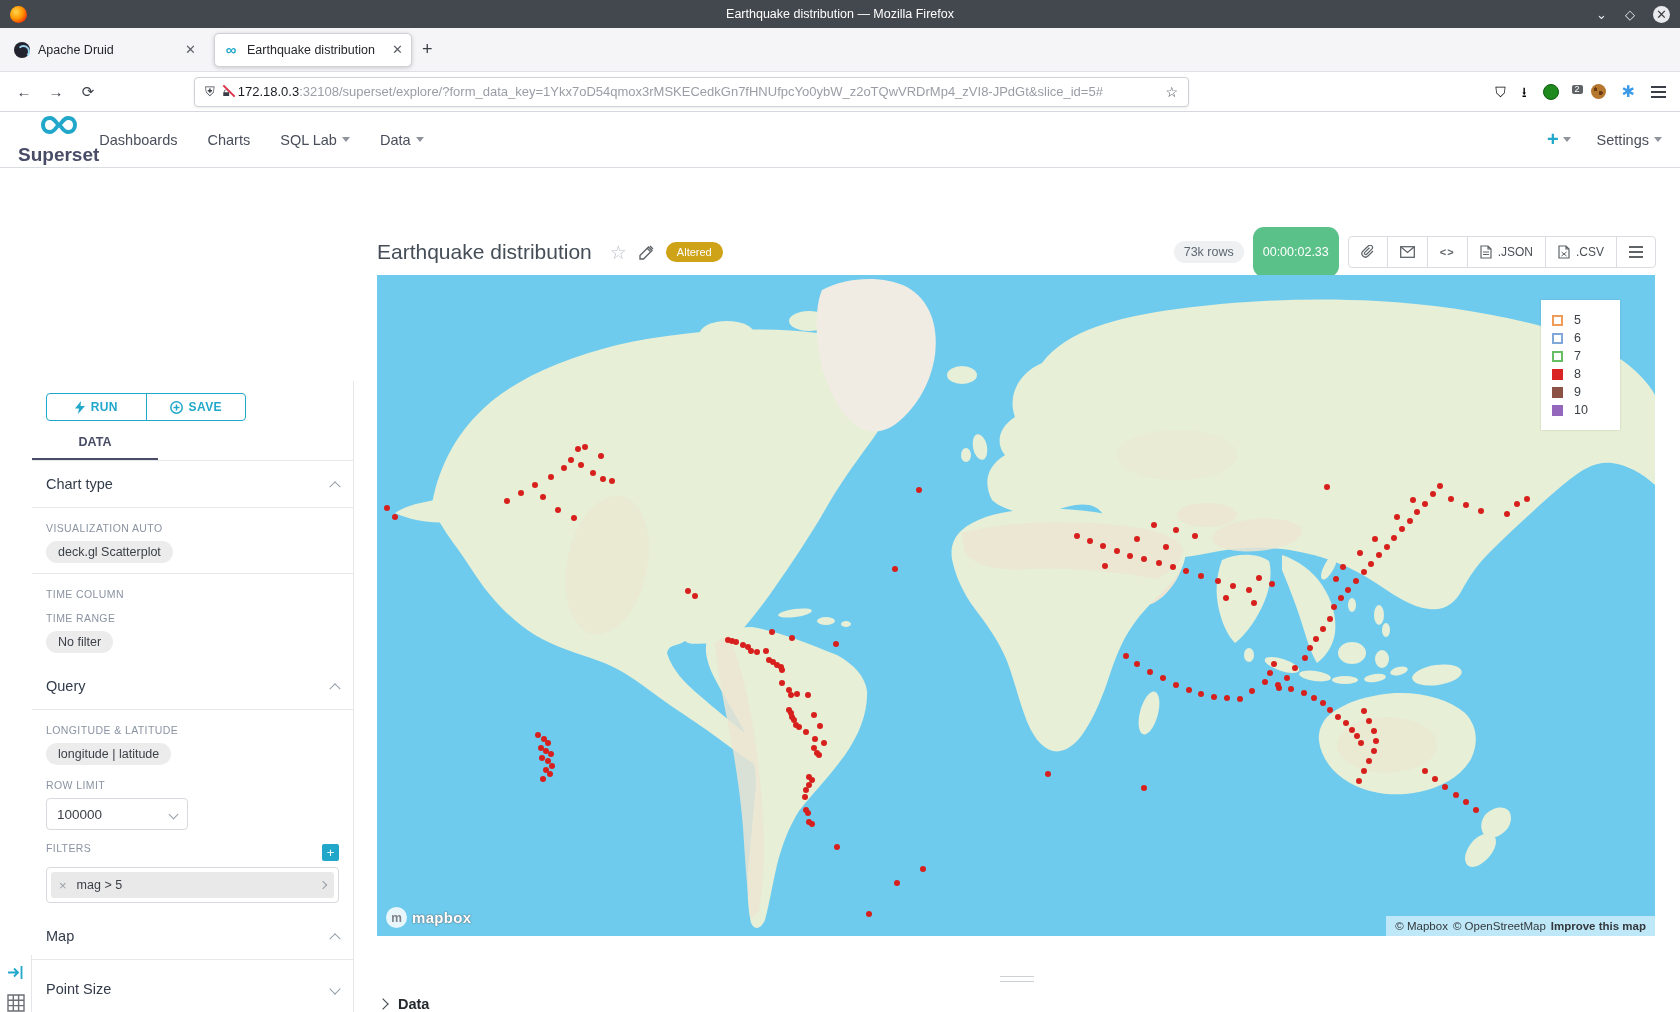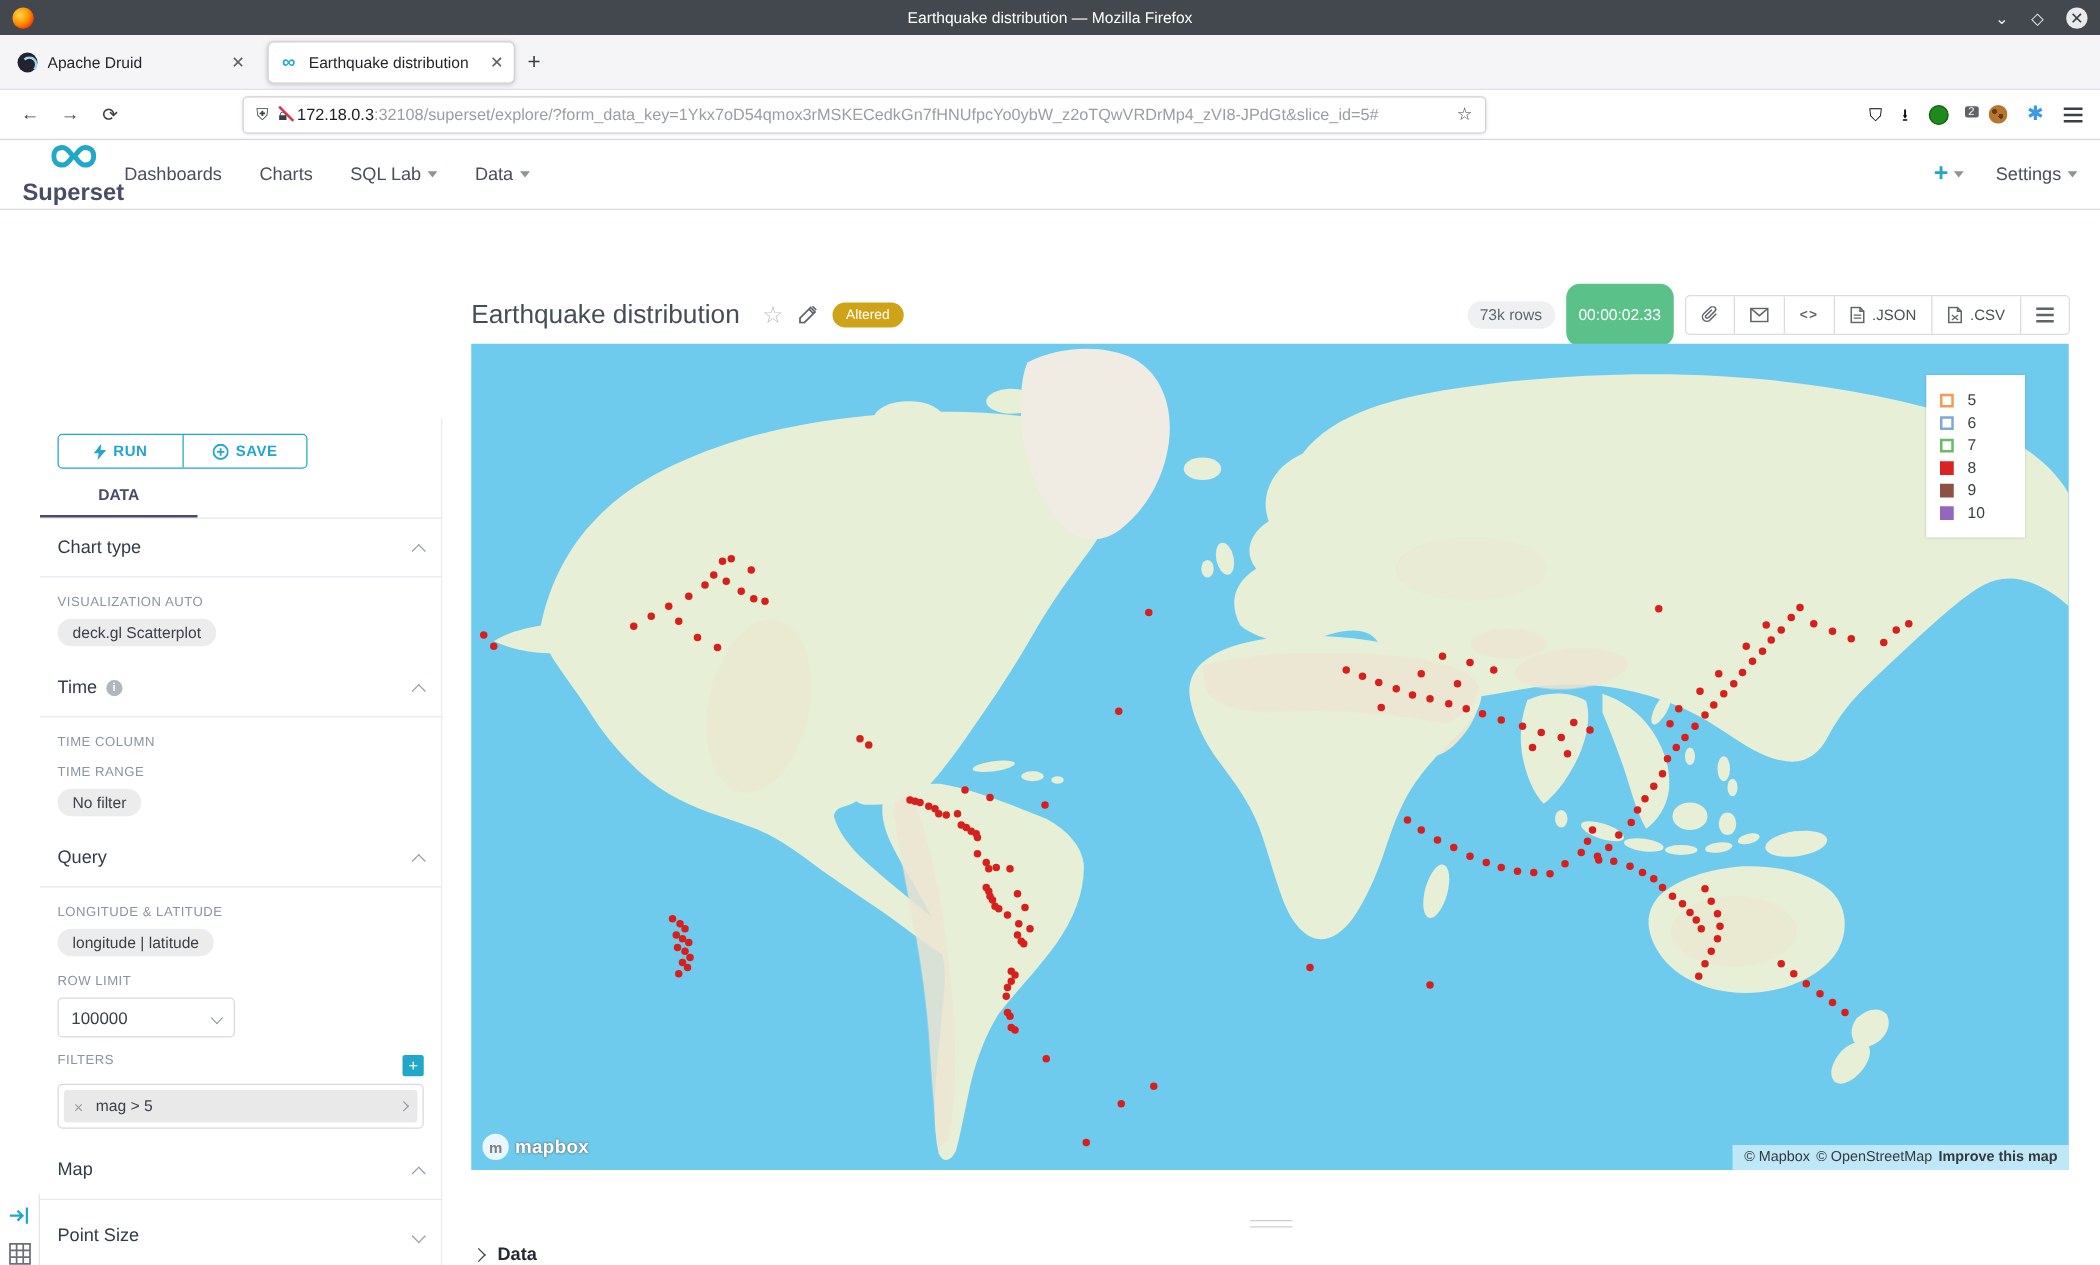--- a/index.html
+++ b/index.html
@@ -266,27 +266,20 @@
     <div class="sec-head">
       <span class="sec-title">Chart type</span>
       <span class="chev up"></span>
     </div>
     <div class="sec-div"></div>
     <div class="cbody">
       <div class="flabel">VISUALIZATION AUTO</div>
       <span class="pill">deck.gl Scatterplot</span>
     </div>
 
-    <div class="sec-head">
-      <span class="sec-title">
-          <span>Time</span>
-          <span class="info-dot">i</span>
-        </span>
-      <span class="chev up"></span>
-    </div>
     <div class="sec-div"></div>
     <div class="cbody">
       <div class="flabel">TIME COLUMN</div>
       <div class="flabel">TIME RANGE</div>
       <span class="pill">No filter</span>
     </div>
 
     <div class="sec-head">
       <span class="sec-title">Query</span>
       <span class="chev up"></span>

